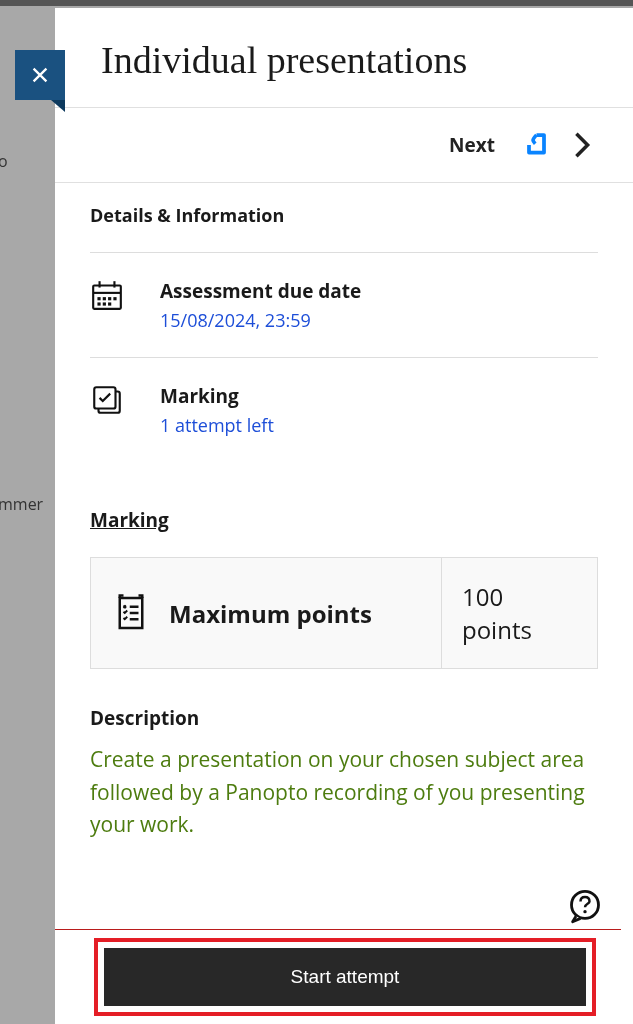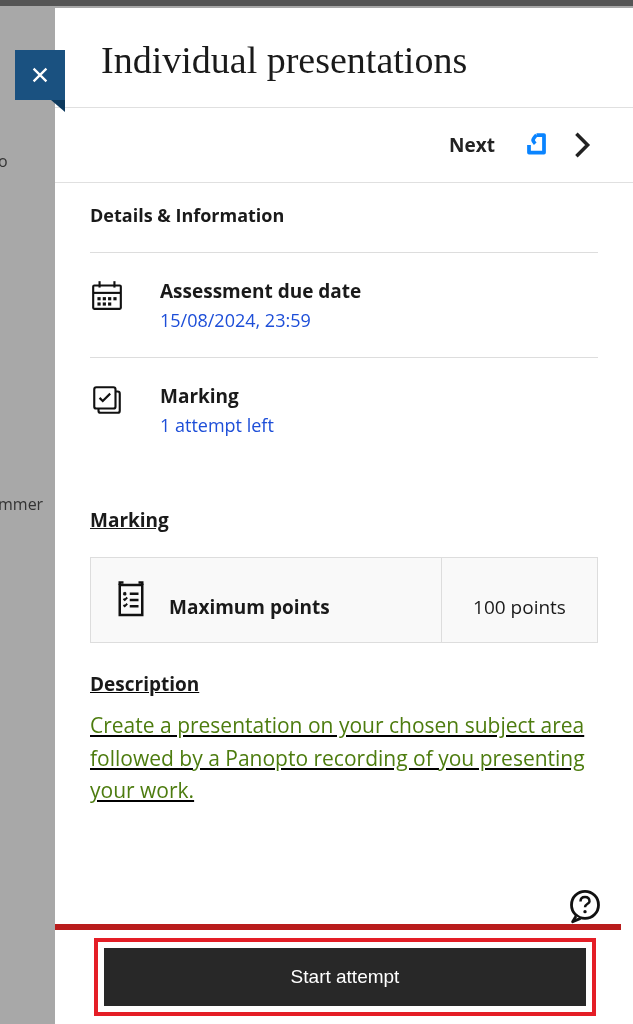--- a/index.html
+++ b/index.html
@@ -87,51 +87,51 @@
     .detail-value { font-size: 18px; color: #1d4ed8; }
     .marking-section { margin-top: 45px; }
     .marking-title { font-size: 19px; font-weight: 700; color: #1a1a1a; margin-bottom: 24px; text-decoration: underline; }
     .marking-table {
       display: flex;
       border: 1px solid #ddd;
       background: #f9f9f9;
     }
     .marking-cell {
       display: flex;
-      align-items: flex-end;
+      align-items: center;
       padding: 22px 20px;
-      font-size: 19px;
+      font-size: 24px;
       color: #1a1a1a;
     }
     .marking-cell:first-child {
       flex: 1;
       border-right: 1px solid #ddd;
       gap: 18px;
       font-weight: 700;
     }
     .marking-cell:last-child {
       width: 155px;
       justify-content: center;
     }
-    .desc-section { margin-top: 28px; text-decoration: underline; }
+    .desc-section { margin-top: 36px; }
     .desc-title { font-size: 19px; font-weight: 700; color: #1a1a1a; margin-bottom: 12px; }
     .desc-text { font-size: 21px; color: #4d7c0f; line-height: 1.55; }
     .help-btn {
       position: absolute;
       right: 30px;
       bottom: 95px;
       cursor: pointer;
     }
     .footer {
       position: absolute;
       bottom: 0;
       left: 0;
       right: 12px;
       padding: 8px 25px 8px 39px;
-      border-top: 6px solid #b91c1c;
+      border-top: 1px solid #b91c1c;
     }
     .highlight-box {
       border: 4px solid #e41e26;
       padding: 6px;
     }
     .start-btn {
       width: 100%;
       background: #282828;
       color: #fff;
       border: none;

